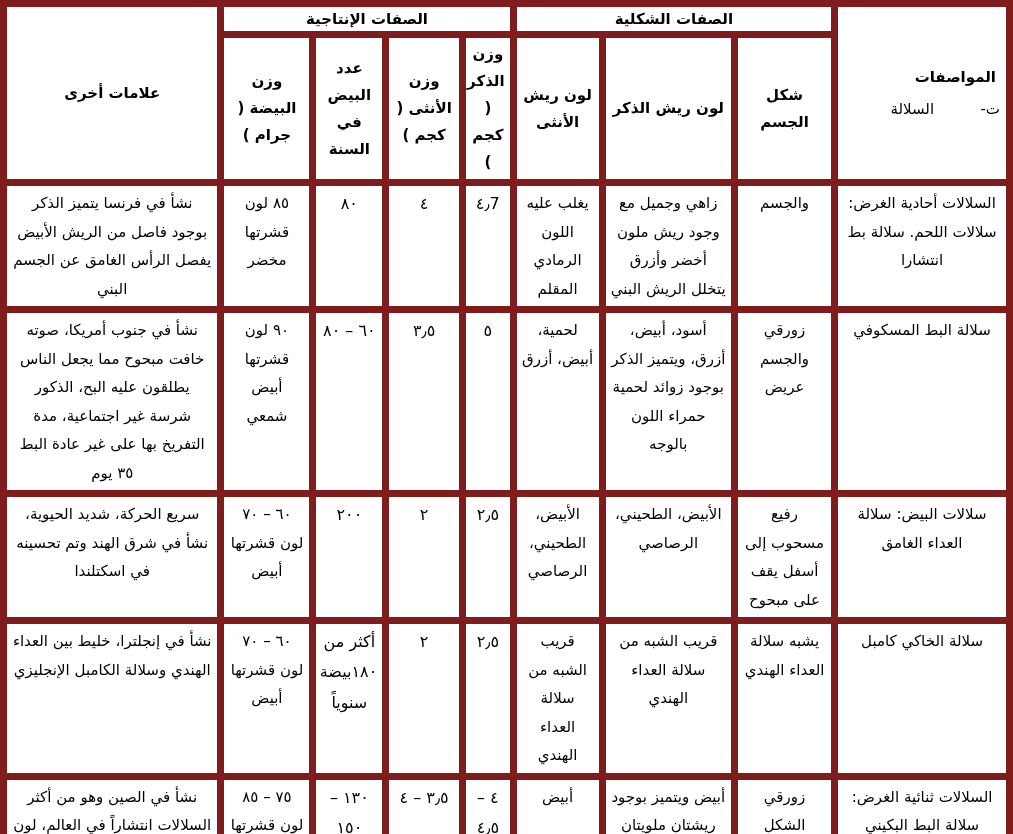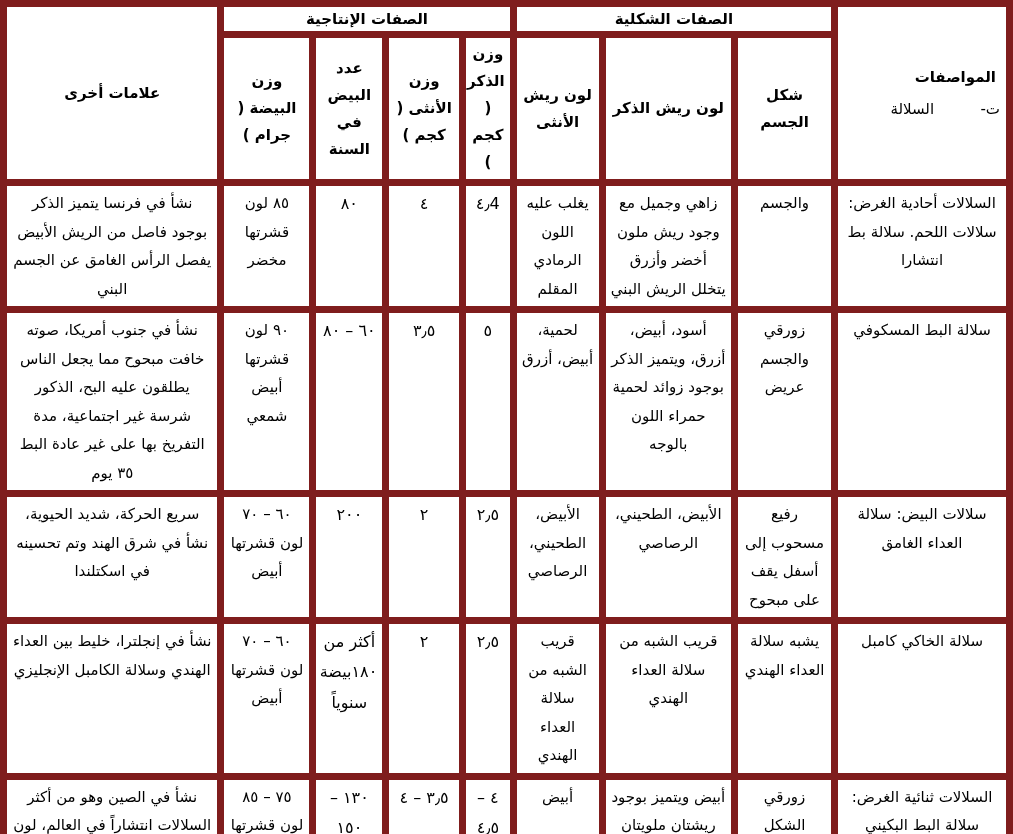--- a/index.html
+++ b/index.html
@@ -89,21 +89,21 @@
       <th>عدد البيض في السنة</th>
       <th>وزن البيضة ( جرام )</th>
     </tr>
   </thead>
   <tbody>
     <tr style="height:124px">
       <td>السلالات أحادية الغرض: سلالات اللحم. سلالة بط انتشارا</td>
       <td>والجسم</td>
       <td>زاهي وجميل مع وجود ريش ملون أخضر وأزرق يتخلل الريش البني</td>
       <td>يغلب عليه اللون الرمادي المقلم</td>
-      <td class="num">٤٫4</td>
+      <td class="num">٤٫7</td>
       <td class="num">٤</td>
       <td class="num">٨٠</td>
       <td>٨٥ لون قشرتها مخضر</td>
       <td>نشأ في فرنسا يتميز الذكر بوجود فاصل من الريش الأبيض يفصل الرأس الغامق عن الجسم البني</td>
     </tr>
     <tr style="height:172px">
       <td>سلالة البط المسكوفي</td>
       <td>زورقي والجسم عريض</td>
       <td>أسود، أبيض، أزرق، ويتميز الذكر بوجود زوائد لحمية حمراء اللون بالوجه</td>
       <td>لحمية، أبيض، أزرق</td>

